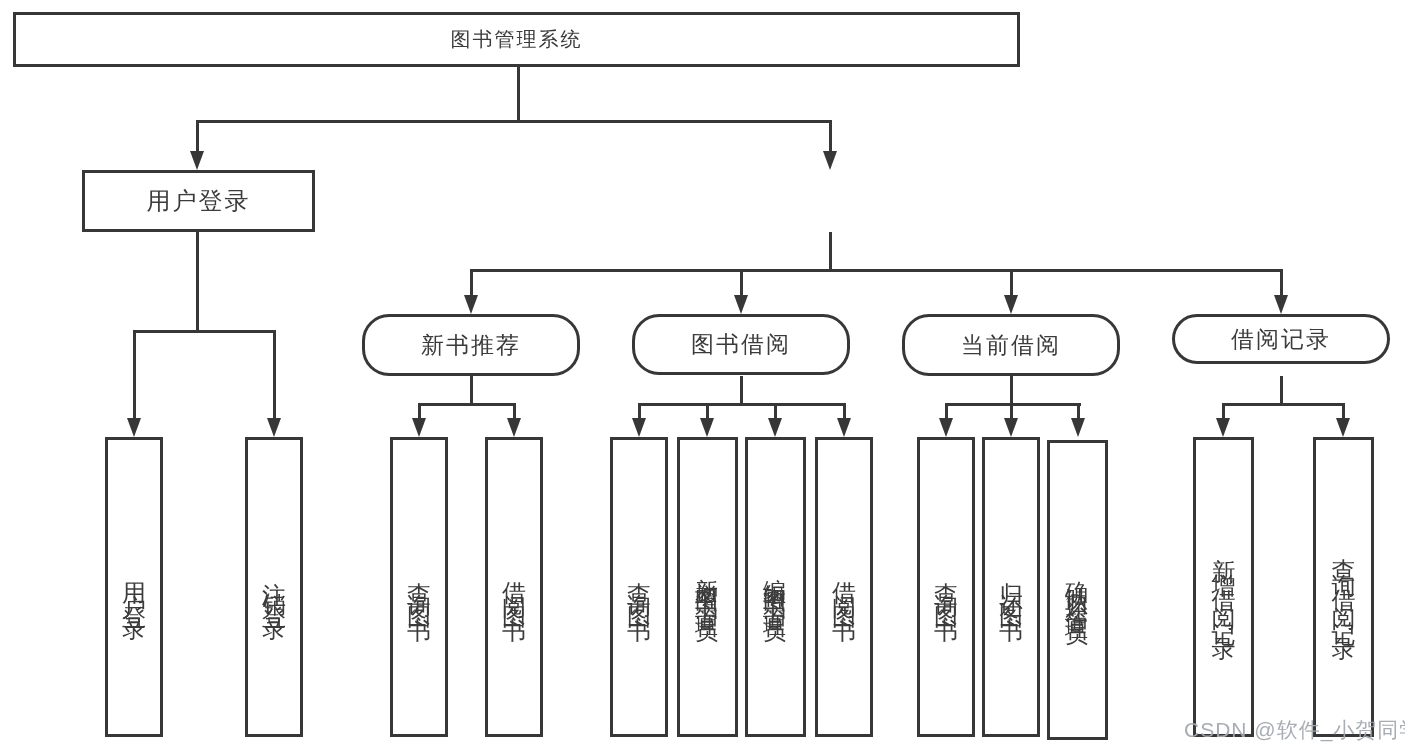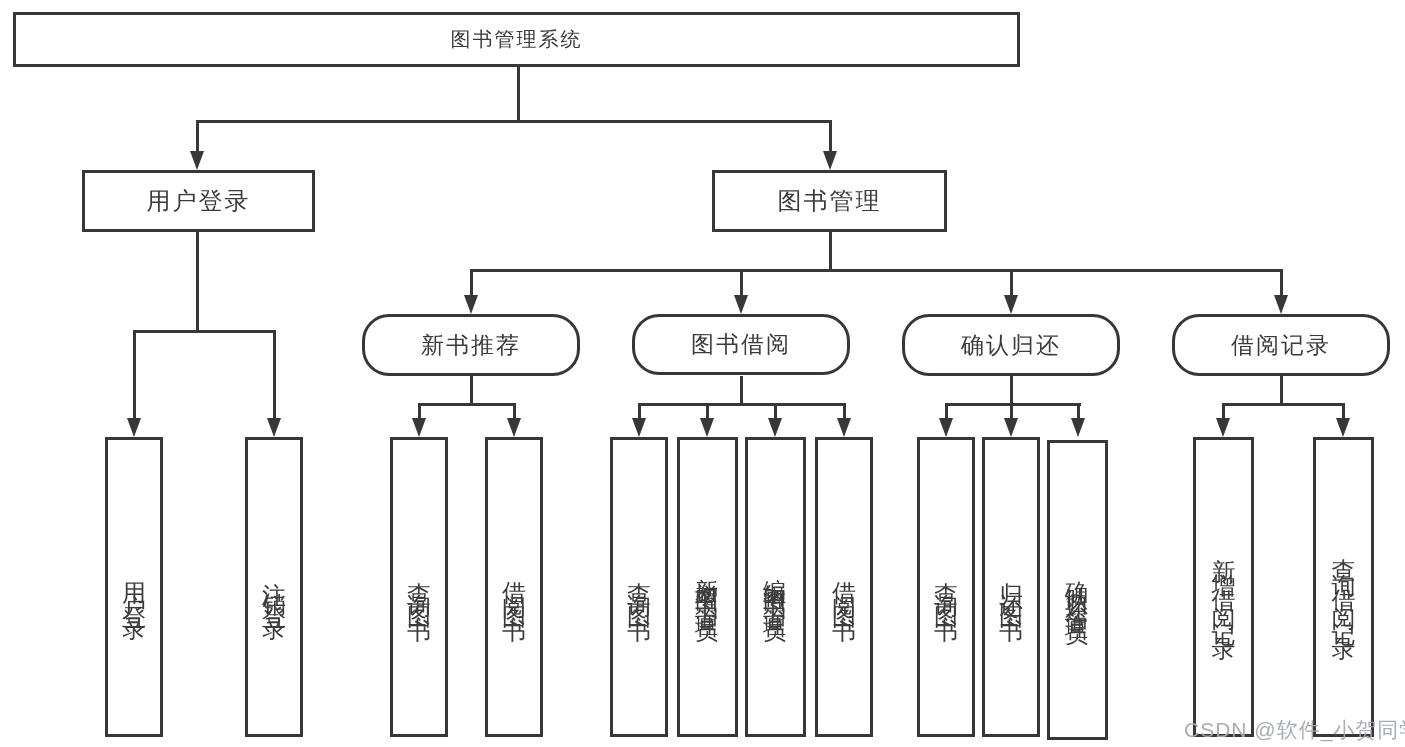--- a/index.html
+++ b/index.html
@@ -62,21 +62,20 @@
   <div>
     <div class="vl" style="left:517px;top:67px;height:53px"></div>
     <div class="hl" style="left:196px;top:120px;width:636px"></div>
     <div class="vl" style="left:196px;top:120px;height:33px"></div>
     <div class="vl" style="left:829px;top:120px;height:33px"></div>
     <div class="ar" style="left:190px;top:151px"></div>
     <div class="ar" style="left:823px;top:151px"></div>
   </div>
 
   <div class="box h2" style="left:82px;top:170px;width:233px;height:62px">用户登录</div>
-  <div class="box h2" style="left:712px;top:170px;width:235px;height:62px">图书管理</div>
 
   <div>
     <div class="vl" style="left:196px;top:232px;height:101px"></div>
     <div class="hl" style="left:133px;top:330px;width:143px"></div>
     <div class="vl" style="left:133px;top:330px;height:90px"></div>
     <div class="vl" style="left:273px;top:330px;height:90px"></div>
     <div class="ar" style="left:127px;top:418px"></div>
     <div class="ar" style="left:267px;top:418px"></div>
   </div>
 
@@ -88,22 +87,22 @@
     <div class="vl" style="left:1010px;top:269px;height:28px"></div>
     <div class="vl" style="left:1280px;top:269px;height:28px"></div>
     <div class="ar" style="left:464px;top:295px"></div>
     <div class="ar" style="left:734px;top:295px"></div>
     <div class="ar" style="left:1004px;top:295px"></div>
     <div class="ar" style="left:1274px;top:295px"></div>
   </div>
 
   <div class="box h3" style="left:362px;top:314px;width:218px;height:62px">新书推荐</div>
   <div class="box h3" style="left:632px;top:314px;width:218px;height:61px">图书借阅</div>
-  <div class="box h3" style="left:902px;top:314px;width:218px;height:62px">确认归还</div>
-  <div class="box h3" style="left:1172px;top:314px;width:218px;height:62px">借阅记录</div>
+  <div class="box h3" style="left:902px;top:314px;width:218px;height:62px">当前借阅</div>
+  <div class="box h3" style="left:1172px;top:314px;width:218px;height:50px">借阅记录</div>
 
   <div>
     <div class="vl" style="left:470px;top:376px;height:30px"></div>
     <div class="hl" style="left:418px;top:403px;width:98px"></div>
     <div class="vl" style="left:418px;top:403px;height:17px"></div>
     <div class="vl" style="left:513px;top:403px;height:17px"></div>
     <div class="ar" style="left:412px;top:418px"></div>
     <div class="ar" style="left:507px;top:418px"></div>
   </div>
 

